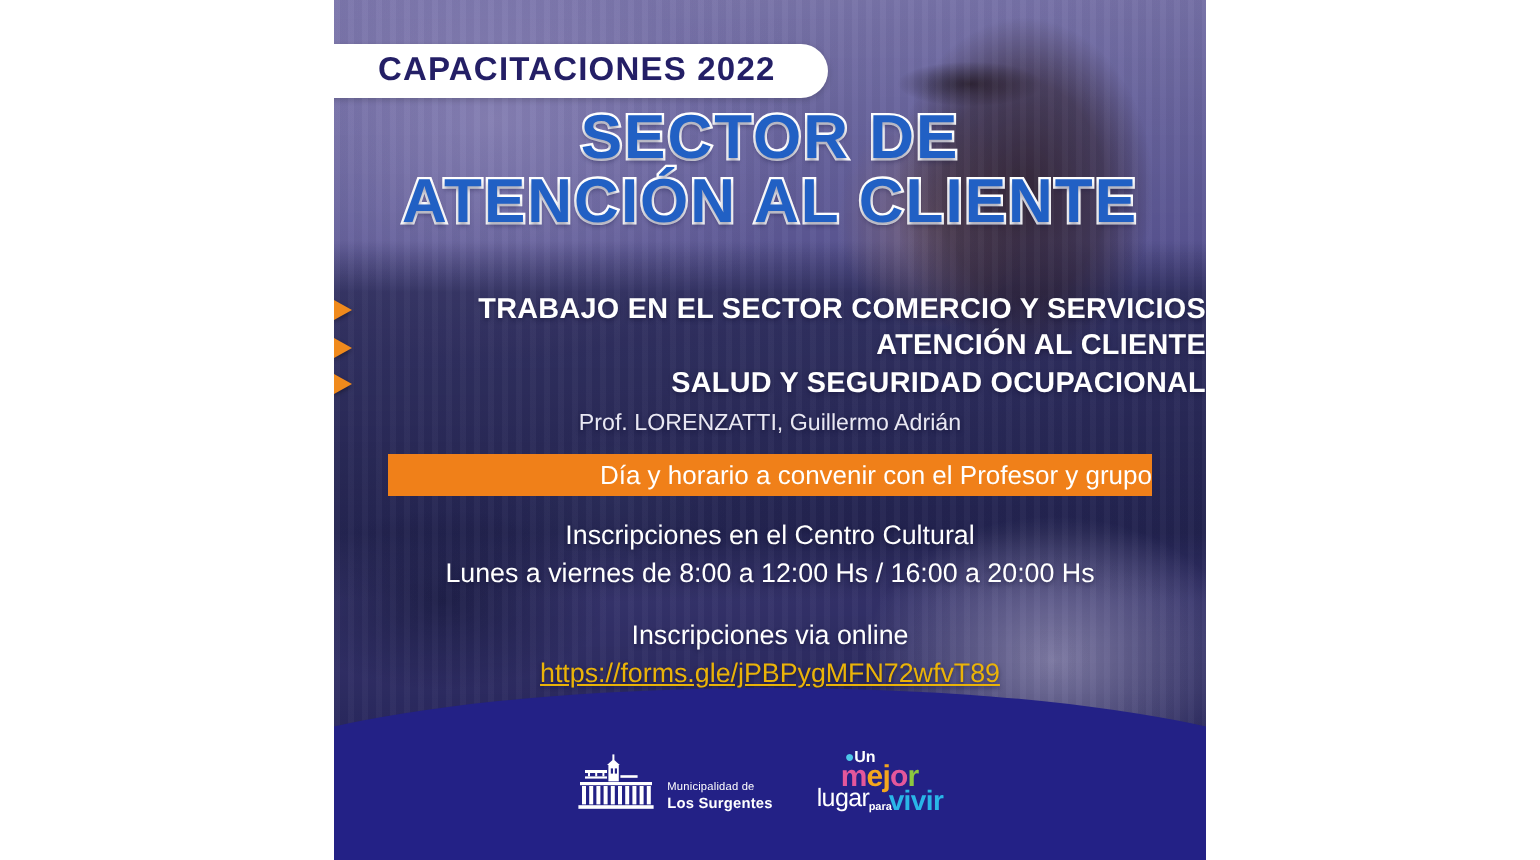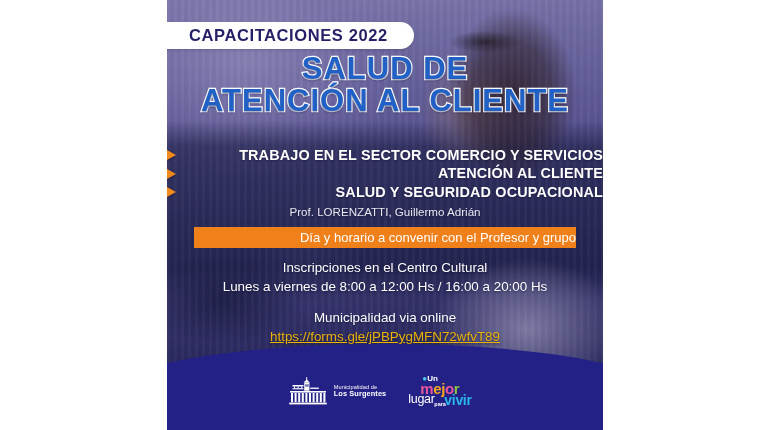--- a/index.html
+++ b/index.html
@@ -208,21 +208,21 @@
     width: 436px;
     display: flex;
     align-items: center;
     justify-content: center;
     gap: 22px;
   }
 
   
   .muni {
     display: flex;
-    align-items: center;
+    align-items: flex-end;
     gap: 6px;
   }
   .muni-mark { width: 40px; height: 30px; }
   .muni-text {
     display: flex;
     flex-direction: column;
     line-height: 1.12;
     color: #ffffff;
   }
   .muni-text .m1 { font-size: 5.6px; font-weight: 400; letter-spacing: 0.1px; }
@@ -268,21 +268,21 @@
   <div class="flyer">
 
     <div class="photo"></div>
     <div class="photo-stripes"></div>
 
     <div class="pill">
       <span>CAPACITACIONES 2022</span>
     </div>
 
     <div class="title-block">
-      <div class="title-line l1">SALUD DE</div>
+      <div class="title-line l1">SECTOR DE</div>
       <div class="title-line l2">ATENCIÓN AL CLIENTE</div>
     </div>
 
     <div class="bullets">
       <div class="bullet-row">
         <span class="arrow-icon"></span>
         <span class="bullet-text">TRABAJO EN EL SECTOR COMERCIO Y SERVICIOS</span>
       </div>
       <div class="bullet-row">
         <span class="arrow-icon"></span>
@@ -296,21 +296,21 @@
     </div>
 
     <div class="orange-strip">
       <span>Día y horario a convenir con el Profesor y grupo</span>
     </div>
 
     <div class="info">
       <div class="info-line">Inscripciones en el Centro Cultural</div>
       <div class="info-line">Lunes a viernes de 8:00 a 12:00 Hs / 16:00 a 20:00 Hs</div>
       <div class="info-gap"></div>
-      <div class="info-line">Municipalidad via online</div>
+      <div class="info-line">Inscripciones via online</div>
       <a href="#" class="info-link">https://forms.gle/jPBPygMFN72wfvT89</a>
     </div>
 
     <div class="bottom-panel"></div>
 
     <div class="bottom-inner">
 
       <div class="muni">
         <svg class="muni-mark" viewBox="0 0 40 30">
           <g fill="#ffffff">

